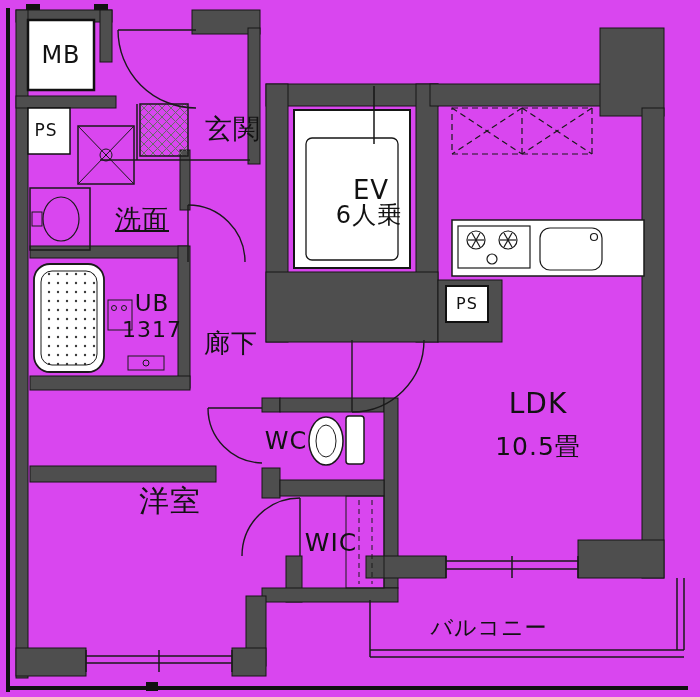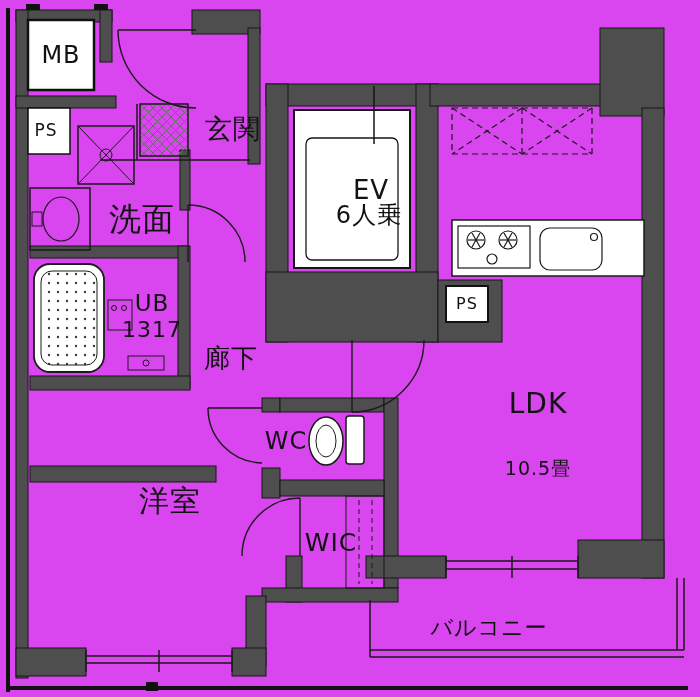--- a/index.html
+++ b/index.html
@@ -210,27 +210,27 @@
       <line x1="370" y1="657" x2="684" y2="657"></line>
       <line x1="677" y1="578" x2="677" y2="650"></line>
       <line x1="684" y1="578" x2="684" y2="650"></line>
       <line x1="370" y1="600" x2="370" y2="657"></line>
     </g>
   </svg>
 
   <div class="lbl" style="left:61px;top:55px;font-size:24px;">MB</div>
   <div class="lbl" style="left:46px;top:130px;font-size:17px;">PS</div>
   <div class="lbl" style="left:233px;top:128px;font-size:27px;">玄関</div>
-  <div class="lbl" style="left:142px;top:219px;font-size:32px;">洗面</div>
+  <div class="lbl" style="left:142px;top:219px;font-size:26px;text-decoration:underline;">洗面</div>
   <div class="lbl" style="left:371px;top:190px;font-size:26px;">EV</div>
   <div class="lbl" style="left:369px;top:215px;font-size:24px;">6人乗</div>
   <div class="lbl" style="left:152px;top:303px;font-size:23px;">UB</div>
   <div class="lbl" style="left:152px;top:330px;font-size:22px;">1317</div>
   <div class="lbl" style="left:467px;top:304px;font-size:16px;">PS</div>
-  <div class="lbl" style="left:231px;top:358px;font-size:26px;">廊下</div>
+  <div class="lbl" style="left:231px;top:343px;font-size:26px;">廊下</div>
   <div class="lbl" style="left:286px;top:441px;font-size:24px;">WC</div>
   <div class="lbl" style="left:538px;top:404px;font-size:28px;">LDK</div>
-  <div class="lbl" style="left:538px;top:468px;font-size:19px;">10.5畳</div>
+  <div class="lbl" style="left:538px;top:446px;font-size:25px;">10.5畳</div>
   <div class="lbl" style="left:170px;top:501px;font-size:30px;text-align:center;">洋室</div>
   <div class="lbl" style="left:331px;top:542px;font-size:25px;text-align:center;">WIC</div>
   <div class="lbl" style="left:489px;top:628px;font-size:22px;">バルコニー</div>
 
 </div>
 
 </body></html>

